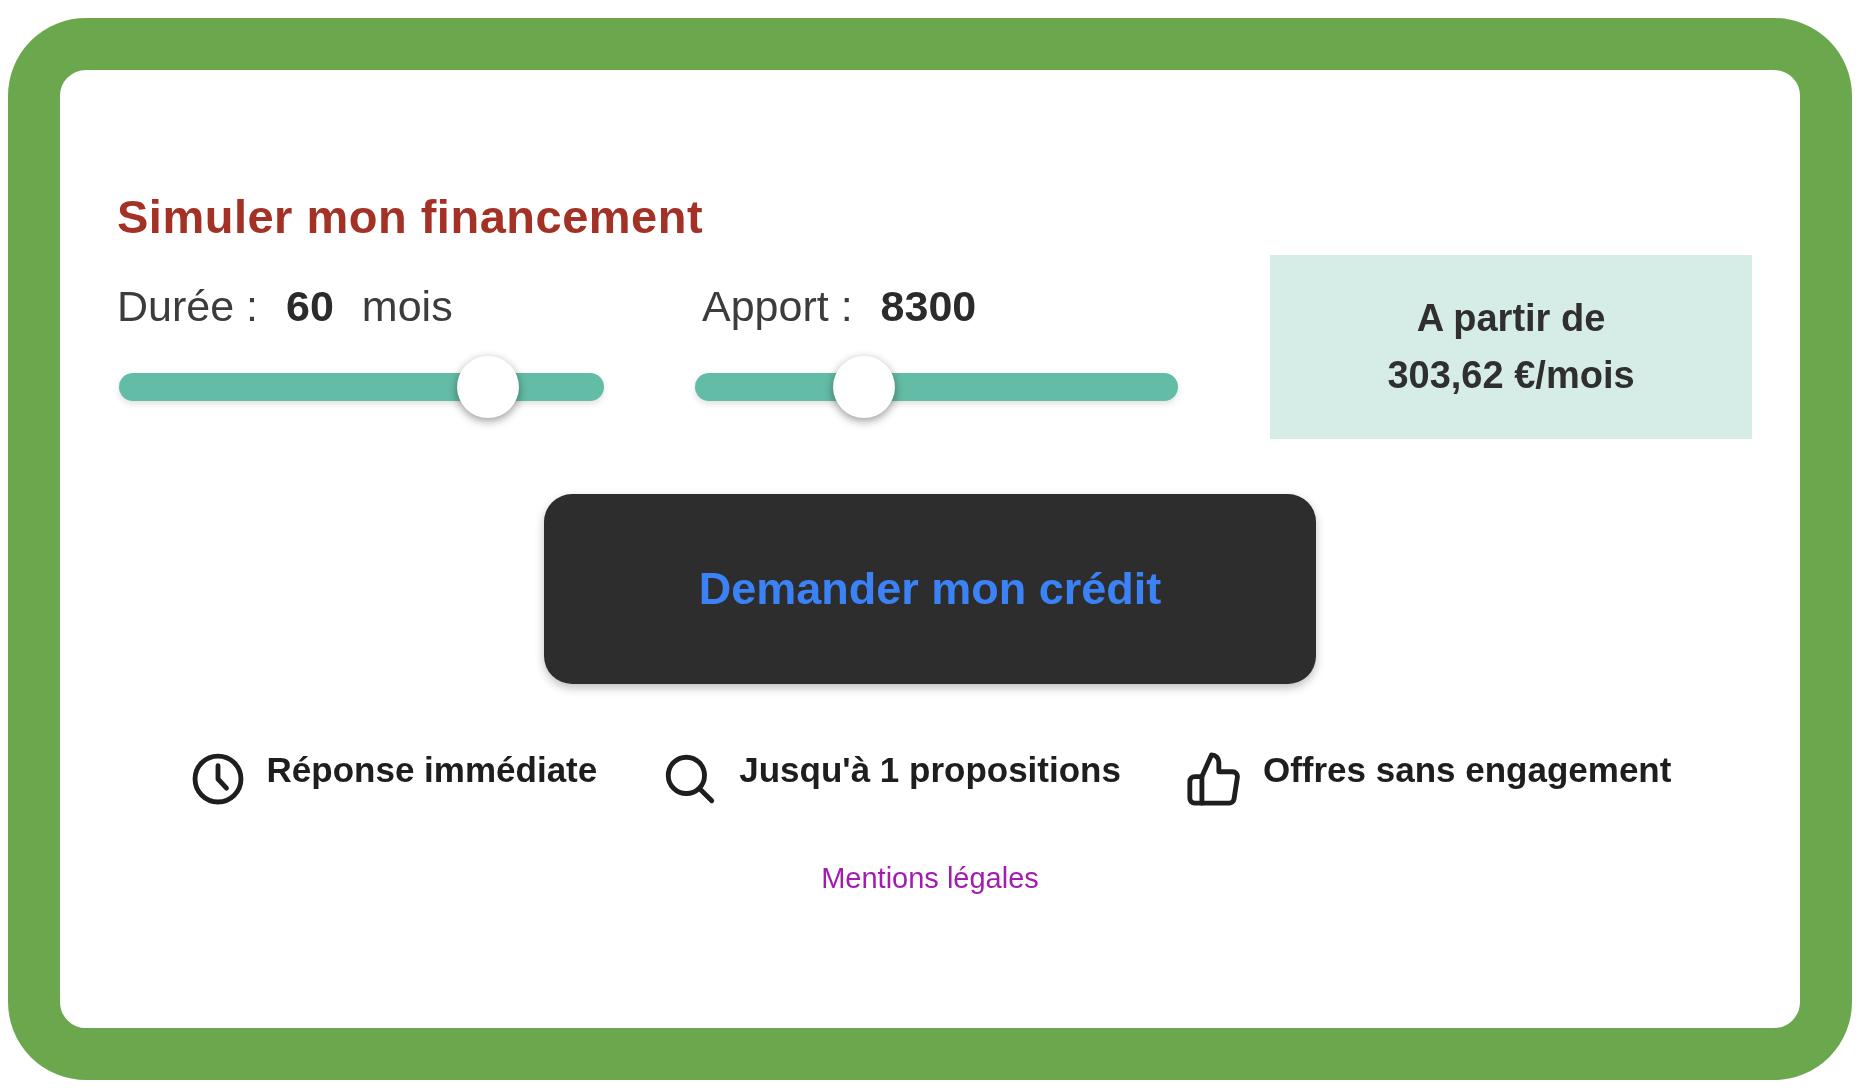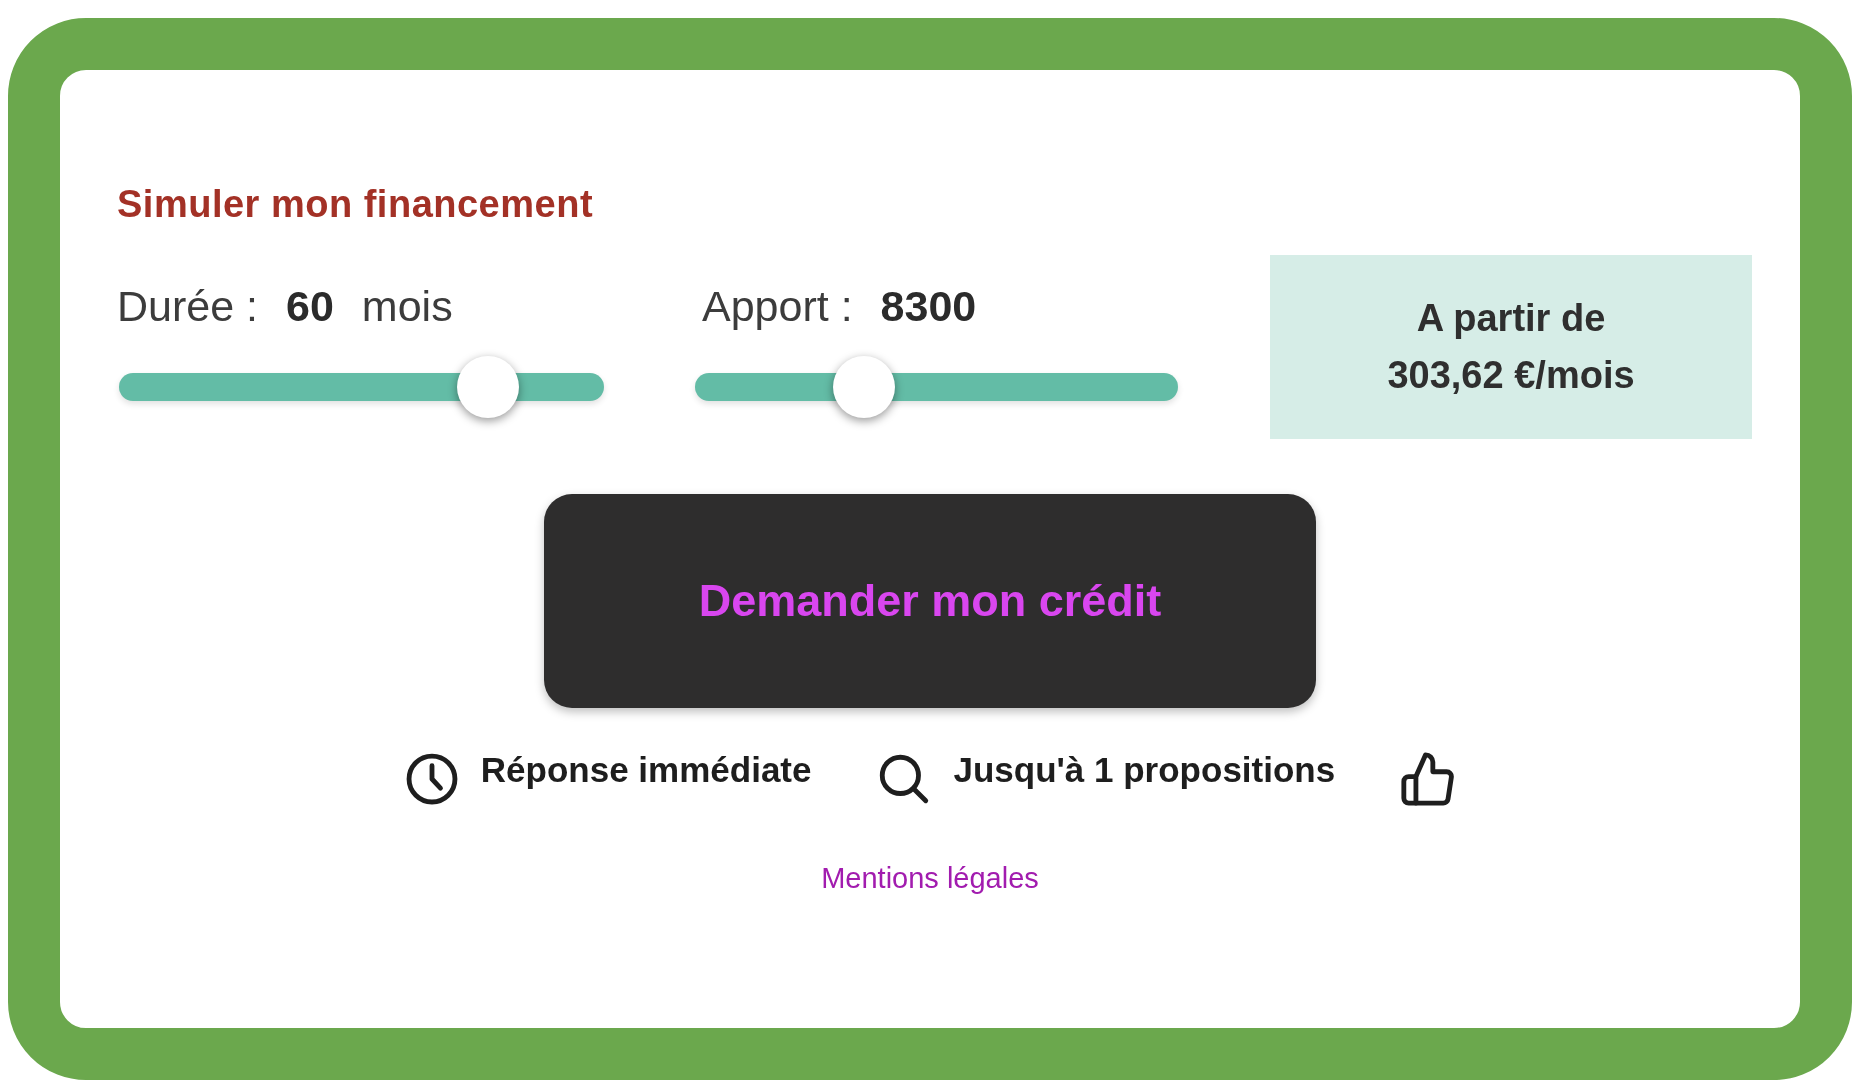--- a/index.html
+++ b/index.html
@@ -23,21 +23,21 @@
     height: 1062px;
     box-sizing: border-box;
     border: 52px solid #6BA84D;
     border-radius: 78px;
     background: #ffffff;
   }
   .title {
     position: absolute;
     left: 57px;
     top: 88px;
-    font-size: 38px;
+    font-size: 47px;
     font-weight: 700;
     color: #A33126;
     letter-spacing: 0.5px;
   }
   .slider-label {
     position: absolute;
     top: 212px;
     display: flex;
     gap: 28px;
     font-size: 43px;
@@ -89,25 +89,25 @@
     color: #2F2F2F;
     text-align: center;
   }
 
   .cta-button {
     position: absolute;
     left: 50%;
     top: 424px;
     transform: translateX(-50%);
     width: 772px;
-    height: 214px;
+    height: 190px;
     background: #2E2D2D;
     border: none;
     border-radius: 28px;
-    color: #d946ef;
+    color: #3b82f6;
     font-family: "Liberation Sans", sans-serif;
     font-size: 45px;
     font-weight: 700;
     cursor: pointer;
     box-shadow: 0 4px 10px rgba(0,0,0,0.25);
   }
 
   .features {
     position: absolute;
     left: 0;
@@ -207,20 +207,21 @@
         <span class="label">Jusqu'à 1 propositions</span>
       </div>
 
       <div class="feature">
         <span>
           <svg viewBox="0 0 24 24" width="58" height="58" style="stroke:#1E1E1E;fill:none;stroke-width:2;stroke-linecap:round;stroke-linejoin:round;">
             <path d="M14 9V5a3 3 0 0 0-3-3l-4 9v11h11.28a2 2 0 0 0 2-1.7l1.38-9a2 2 0 0 0-2-2.3z"></path>
             <path d="M7 22H4a2 2 0 0 1-2-2v-7a2 2 0 0 1 2-2h3"></path>
           </svg>
         </span>
+        <span class="label">Offres sans engagement</span>
       </div>
 
     </div>
 
     <a class="legal-link">Mentions légales</a>
 
   </div>
 </div>
 
 </body></html>

